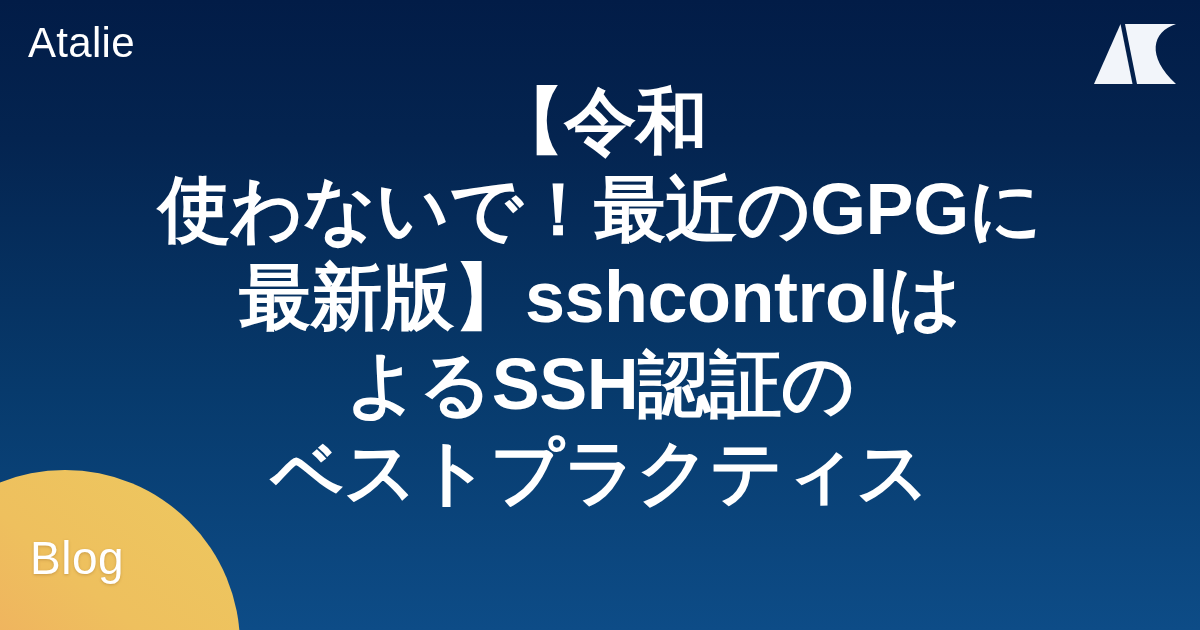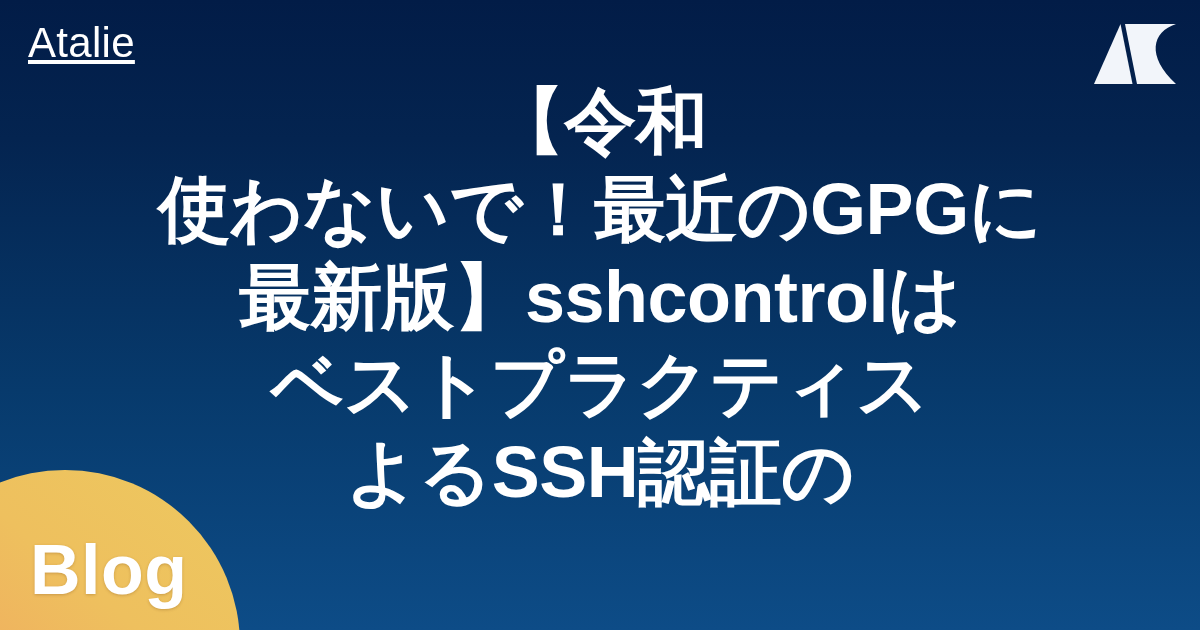--- a/index.html
+++ b/index.html
@@ -28,41 +28,40 @@
     width: 350px;
     height: 350px;
     border-radius: 50%;
     background: linear-gradient(40deg, #f19f5e 0%, #f0ab5f 28%, #eec05e 62%, #edc85f 100%);
   }
 
   .blog-label {
     position: absolute;
     left: 30px;
     top: 535px;
-    font-size: 70px;
-    font-weight: 700;
+    font-size: 46px;
+    font-weight: 400;
     color: #ffffff;
     letter-spacing: 0.5px;
     line-height: 1;
     text-shadow: 0 1px 3px rgba(120, 70, 20, 0.30);
     white-space: nowrap;
   }
 
   
   .site-name {
     position: absolute;
     left: 28px;
     top: 20px;
     font-size: 42px;
     font-weight: 300;
     color: #ffffff;
     line-height: 1.1;
     letter-spacing: 0.3px;
     white-space: nowrap;
-    text-decoration: underline;
   }
 
   
   .logo {
     position: absolute;
     right: 22px;
     top: 22px;
     width: 86px;
     height: 66px;
     display: block;
@@ -109,17 +108,17 @@
       <path d="M28.5 2 L40.5 62 L2 62 Z" fill="#f2f5fa"></path>
       <path d="M33 2 L84 2 C60 10 54 34 84 62 L45 62 Z" fill="#f2f5fa"></path>
     </svg>
   </span>
 
   
   <div class="title">
     <span class="tl">【令和</span>
     <span class="tl">使わないで！最近のGPGに</span>
     <span class="tl">最新版】sshcontrolは</span>
+    <span class="tl">よるSSH認証の</span>
     <span class="tl">ベストプラクティス</span>
-    <span class="tl">よるSSH認証の</span>
   </div>
 
 </div>
 
 </body></html>

